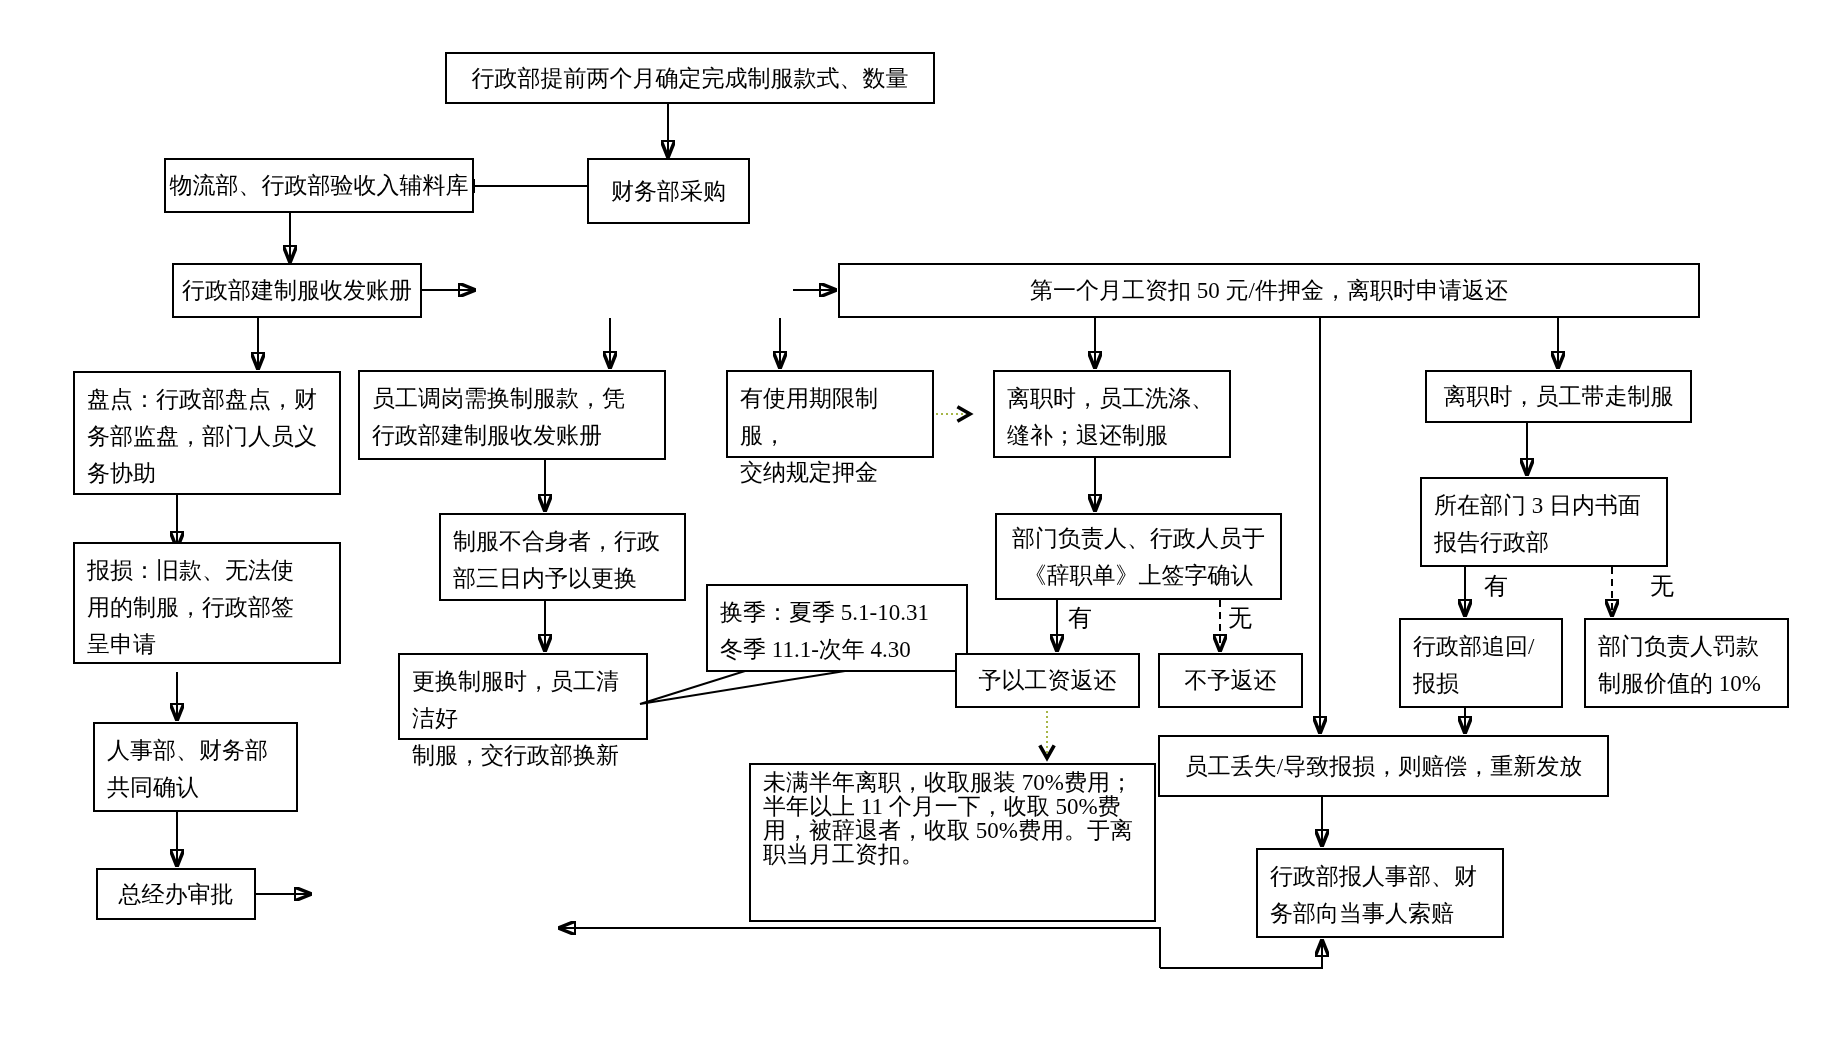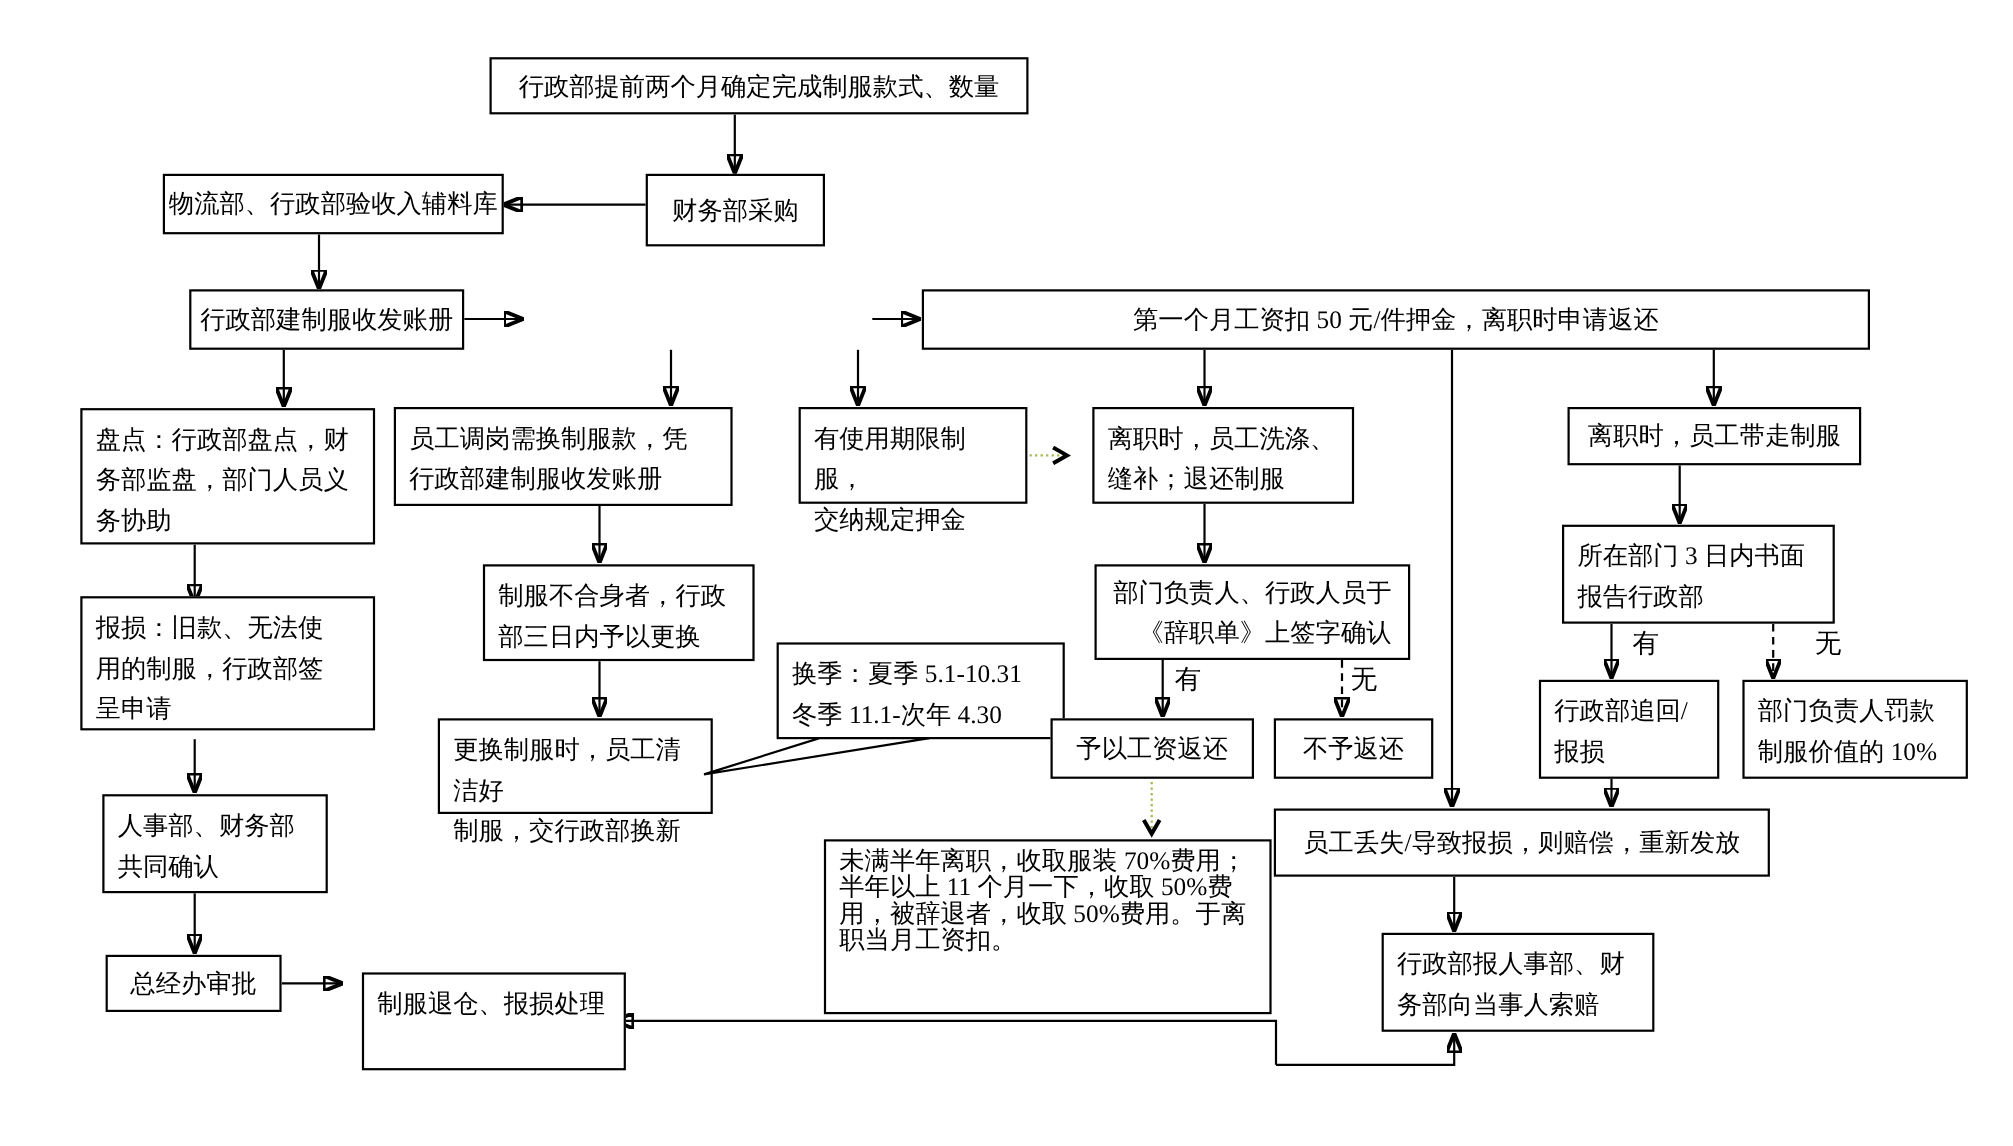--- a/index.html
+++ b/index.html
@@ -9,21 +9,21 @@
   }
   svg.layer{position:absolute;left:0;top:0;z-index:1;}
   svg.overlay{position:absolute;left:0;top:0;z-index:5;pointer-events:none;}
   svg path{stroke:#000;stroke-width:2;fill:none;}
   svg path.dash{stroke-dasharray:7,5;}
   svg path.green{stroke:#a6b647;stroke-dasharray:2,3;}
   .node{
     position:absolute;background:#fff;border:2px solid #000;box-sizing:border-box;
     font-size:23px;line-height:37px;white-space:pre-line;z-index:2;
   }
-  .node.c{display:flex;align-items:center;justify-content:center;text-align:right;}
+  .node.c{display:flex;align-items:center;justify-content:center;text-align:center;}
   .node.l{padding:8px 12px;margin-left:16px;}
   .node.fees{line-height:24px;padding:6px 12px;}
   .lbl{position:absolute;z-index:3;font-size:24px;line-height:24px;}
 </style>
 </head>
 <body>
 
 <div class="canvas">
 
   <svg class="layer" width="1830" height="1042">
@@ -62,21 +62,21 @@
     <path d="M1465,708 L1465,732" marker-end="url(#ah)"></path>
     <path d="M1322,797 L1322,845" marker-end="url(#ah)"></path>
     <path d="M1160,968 L1160,928 L560,928" marker-end="url(#ah)"></path>
     <path d="M1160,968 L1322,968 L1322,941" marker-end="url(#ah)"></path>
     <path class="green" d="M921,414 L970,414" marker-end="url(#ag)"></path>
     <path class="green" d="M1047,711 L1047,758" marker-end="url(#ag)"></path>
   </svg>
 
   <div class="node c" style="left:445px;top:52px;width:490px;height:52px">行政部提前两个月确定完成制服款式、数量</div>
   <div class="node c" style="left:587px;top:158px;width:163px;height:66px">财务部采购</div>
-  <div class="node c" style="left:148px;top:158px;width:310px;height:55px">物流部、行政部验收入辅料库</div>
+  <div class="node c" style="left:164px;top:158px;width:310px;height:55px">物流部、行政部验收入辅料库</div>
   <div class="node c" style="left:172px;top:263px;width:250px;height:55px">行政部建制服收发账册</div>
   <div class="node c" style="left:838px;top:263px;width:862px;height:55px">第一个月工资扣 50 元/件押金，离职时申请返还</div>
   <div class="node l" style="left:57px;top:371px;width:268px;height:124px">盘点：行政部盘点，财
 务部监盘，部门人员义
 务协助</div>
   <div class="node l" style="left:342px;top:370px;width:308px;height:90px">员工调岗需换制服款，凭
 行政部建制服收发账册</div>
   <div class="node l" style="left:710px;top:370px;width:208px;height:88px">有使用期限制服，
 交纳规定押金</div>
   <div class="node l" style="left:977px;top:370px;width:238px;height:88px">离职时，员工洗涤、
@@ -104,21 +104,20 @@
   <div class="node l" style="left:1568px;top:618px;width:205px;height:90px">部门负责人罚款
 制服价值的 10%</div>
   <div class="node l fees" style="left:733px;top:763px;width:407px;height:159px">未满半年离职，收取服装 70%费用；
 半年以上 11 个月一下，收取 50%费
 用，被辞退者，收取 50%费用。于离
 职当月工资扣。</div>
   <div class="node c" style="left:1158px;top:735px;width:451px;height:62px">员工丢失/导致报损，则赔偿，重新发放</div>
   <div class="node l" style="left:1240px;top:848px;width:248px;height:90px">行政部报人事部、财
 务部向当事人索赔</div>
   <div class="node c" style="left:96px;top:868px;width:160px;height:52px">总经办审批</div>
-  <div class="node l" style="left:313px;top:884px;width:240px;height:89px">制服退仓、报损处理</div>
 
   <span class="lbl" style="left:1068px;top:606px">有</span>
   <span class="lbl" style="left:1228px;top:606px">无</span>
   <span class="lbl" style="left:1484px;top:574px">有</span>
   <span class="lbl" style="left:1650px;top:574px">无</span>
 
   <svg class="overlay" width="1830" height="1042">
     <polygon points="745,671 845,671 640,704" fill="#ffffff" stroke="#000000" stroke-width="2"></polygon>
   </svg>
 

